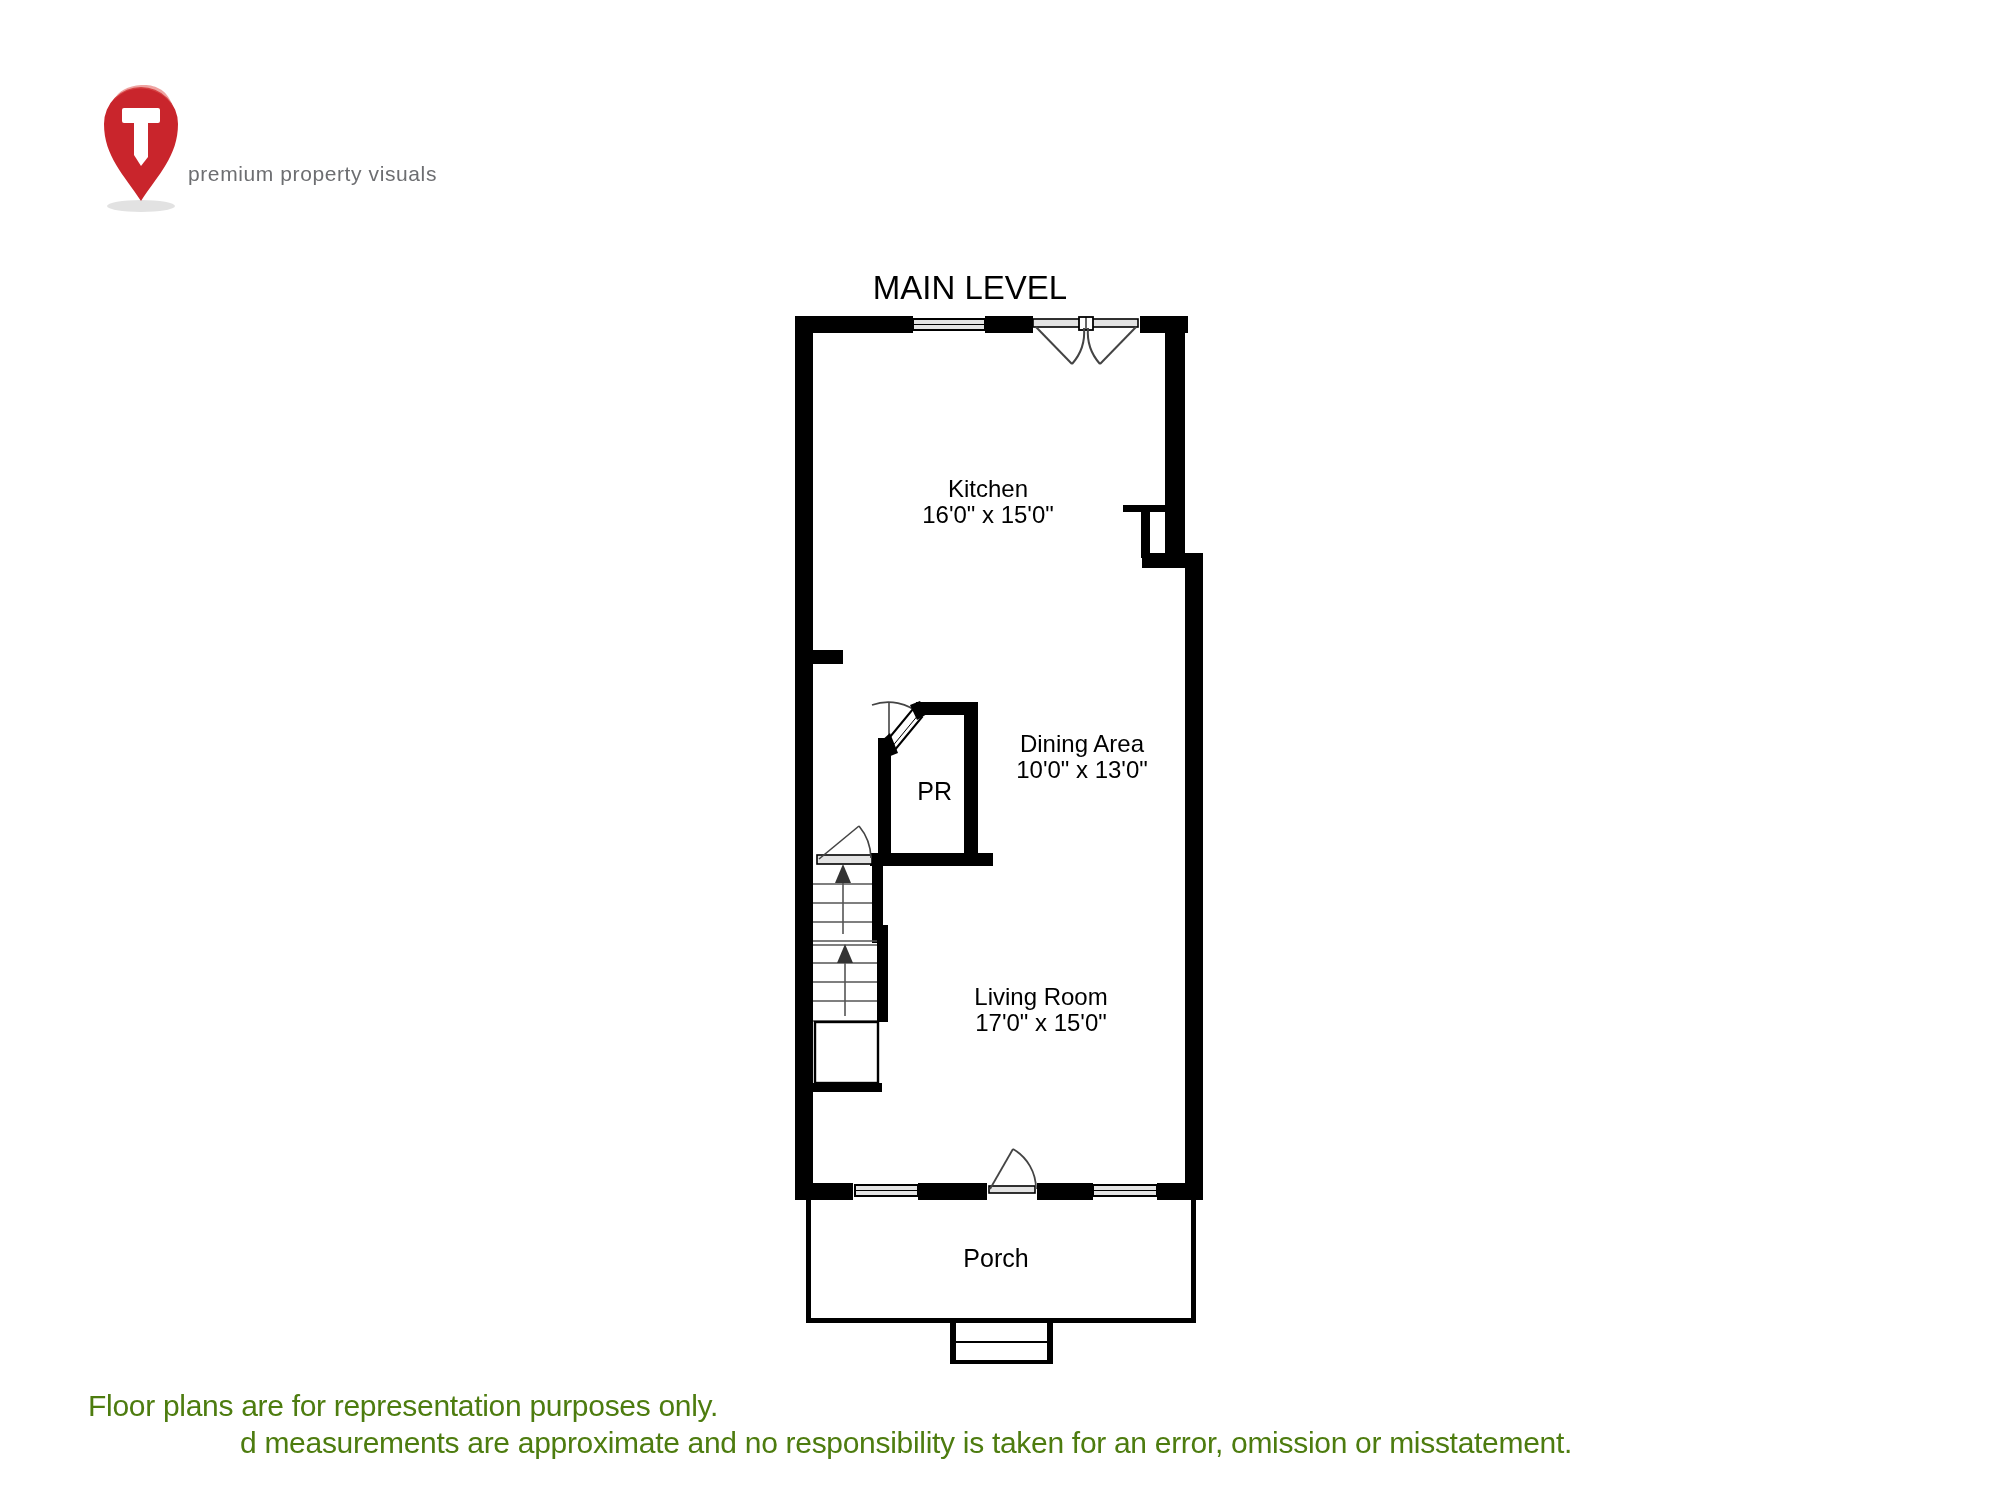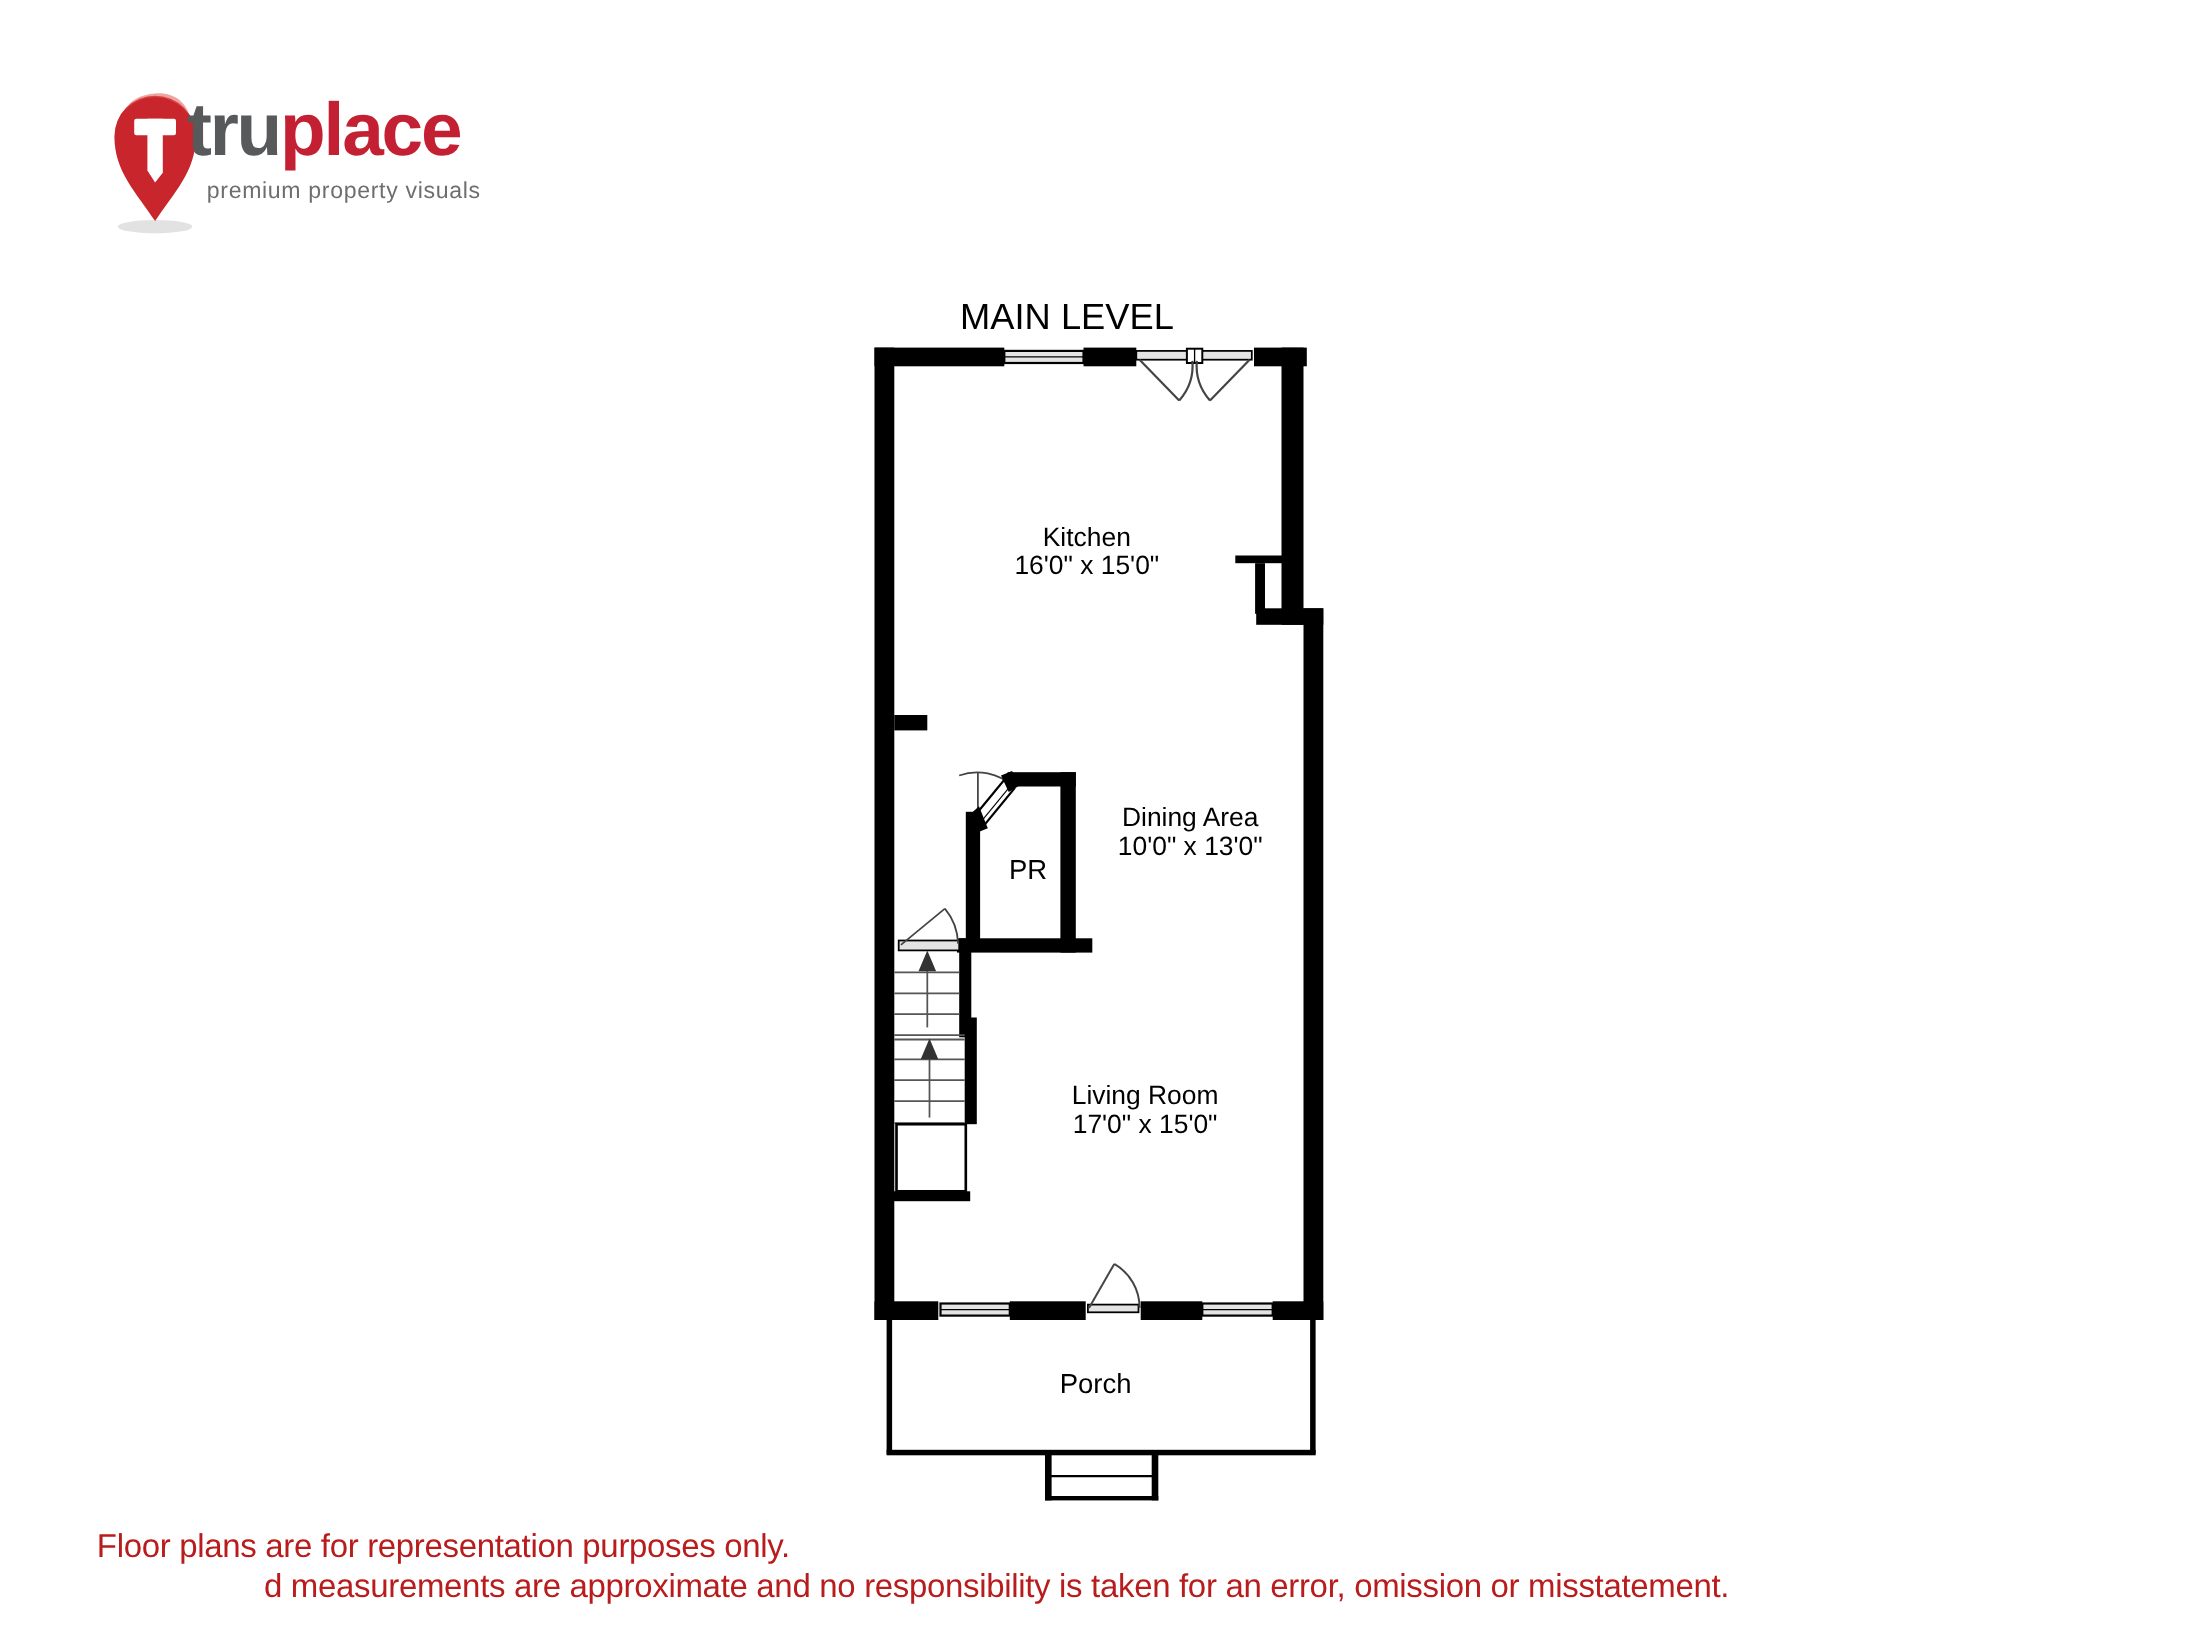--- a/index.html
+++ b/index.html
@@ -20,42 +20,41 @@
   .plan-label{position:absolute;color:#000;text-align:center;line-height:26px;}
   .title{left:820px;top:271px;width:300px;font-size:33px;line-height:34px;}
   .lab-kitchen{left:838px;top:476px;width:300px;font-size:24px;}
   .lab-dining{left:932px;top:731px;width:300px;font-size:24px;}
   .lab-living{left:891px;top:984px;width:300px;font-size:24px;}
   .lab-pr{left:902px;top:778px;width:50px;font-size:25px;text-align:right;}
   .lab-porch{left:846px;top:1245px;width:300px;font-size:25px;}
   
   #plan-svg{position:absolute;left:0;top:0;}
   
-  .foot-line{position:absolute;color:#b91c1c;font-size:30px;letter-spacing:-0.3px;white-space:nowrap;}
+  .foot-line{position:absolute;color:#4d7c0f;font-size:30px;letter-spacing:-0.3px;white-space:nowrap;}
   .foot-line.l1{left:88px;top:1389px;}
   .foot-line.l2{left:240px;top:1426px;}
   .bright-box{position:absolute;left:0;top:1502px;width:199px;height:78px;background:#58595b;}
   .bright-word{position:absolute;left:16px;top:6px;color:#f2f2f2;
     font-family:"Liberation Serif", serif;font-weight:bold;font-size:48px;letter-spacing:-1px;}
   .bright-star{position:absolute;left:128px;top:8px;color:#d9572b;font-size:26px;}
   .bright-tm{position:absolute;left:160px;top:6px;color:#e8e8e8;font-size:12px;}
   .bright-mls{position:absolute;left:175px;top:26px;color:#c4b5fd;font-size:30px;letter-spacing:2px;}
 </style>
 </head>
 <body>
 
 <div class="tp-logo">
   <svg class="tp-pin" width="180" height="160" viewBox="60 55 180 160">
     <ellipse cx="123" cy="201" rx="34" ry="6" fill="#e2e2e2"></ellipse>
     <path d="M123,196 C106,170 86,151 86,119 A37,37 0 1 1 160,119 C160,151 140,170 123,196 Z" fill="#c9252c"></path>
     <path d="M96,95 A37,37 0 0 1 155,102 C150,84 136,79 123,80 C110,81 100,86 96,95 Z" fill="#e05a55" opacity="0.55"></path>
     <rect x="104" y="103" width="38" height="15" rx="2" fill="#ffffff"></rect>
     <path d="M116,103 L130,103 L130,152 L123,161 L116,150 Z" fill="#ffffff"></path>
   </svg>
-  <div class="tp-word"><span class="p1">tru</span><span class="p2">place</span></div>
   <div class="tp-tag">premium property visuals</div>
 </div>
 
 <div class="plan-label title">MAIN LEVEL</div>
 
 <div class="plan-label lab-kitchen">
   <div>Kitchen</div>
   <div>16'0" x 15'0"</div>
 </div>
 <div class="plan-label lab-dining">

